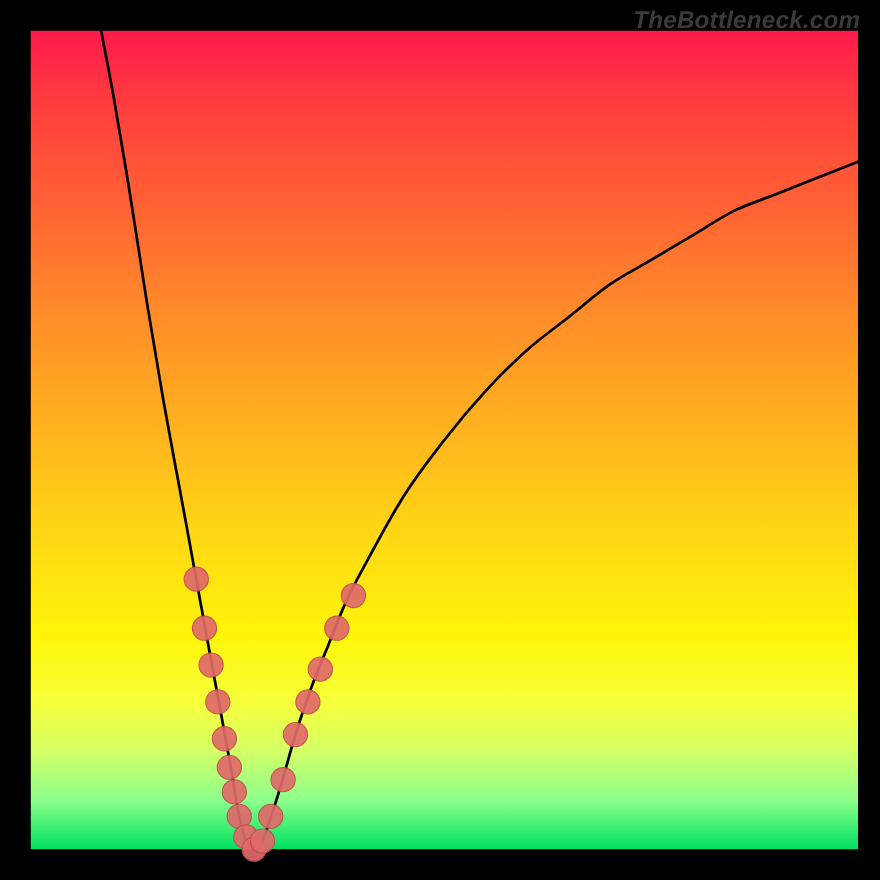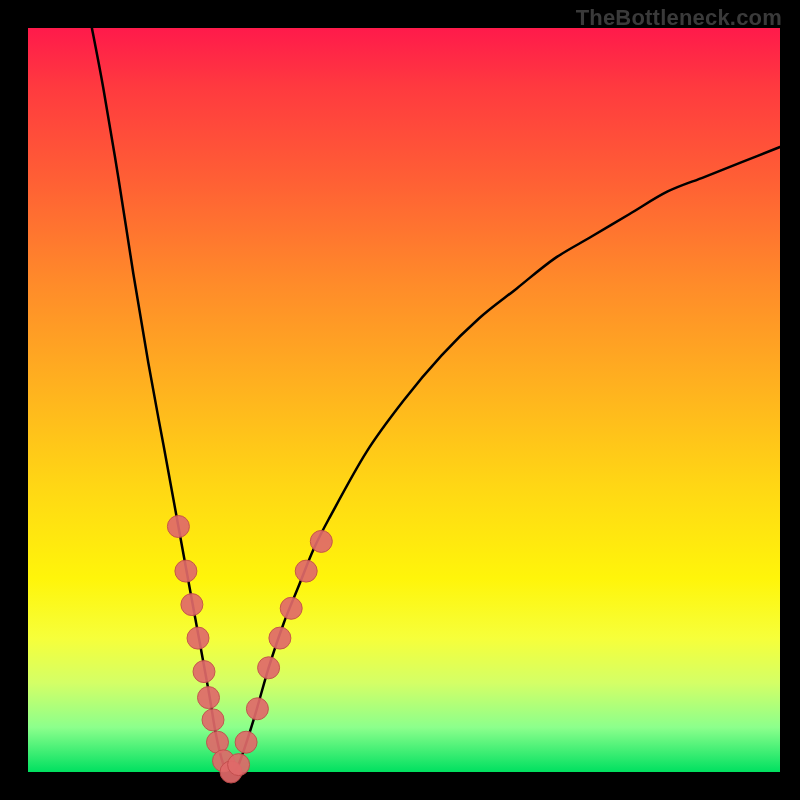--- a/index.html
+++ b/index.html
@@ -45,21 +45,21 @@
     left: 0;
     top: 0;
     pointer-events: none;
   }
 </style>
 </head>
 <body>
 
 <div class="frame">
   <div class="plot" id="plot" style="left: 28px; top: 28px; width: 752px; height: 744px;"></div>
-  <div class="watermark" id="wm" style="right: 18px; top: 5px; font-size: 22px;">TheBottleneck.com</div>
+  <div class="watermark" id="wm" style="right: 18px; top: 5px; font-size: 22px; font-style: italic;">TheBottleneck.com</div>
   <svg class="curve" id="curveSvg" width="800" height="800">
       <path d="M 91.9 28.0 C 93.8 37.9, 98.8 62.7, 103.2 87.5 C 107.6 112.3, 113.2 145.8, 118.2 176.8 C 123.3 207.8, 128.3 242.5, 133.3 273.5 C 138.3 304.5, 143.3 334.3, 148.3 362.8 C 153.3 391.3, 158.3 417.4, 163.4 444.6 C 168.4 471.9, 173.4 499.2, 178.4 526.5 C 183.4 553.8, 188.4 581.0, 193.4 608.3 C 198.5 635.6, 204.7 669.1, 208.5 690.2 C 212.2 711.2, 213.5 722.4, 216.0 734.8 C 218.5 747.2, 221.0 758.4, 223.5 764.6 C 226.0 770.8, 228.5 772.0, 231.0 772.0 C 233.5 772.0, 234.8 773.2, 238.6 764.6 C 242.3 755.9, 248.6 736.0, 253.6 719.9 C 258.6 703.8, 263.6 684.0, 268.6 667.8 C 273.7 651.7, 278.7 636.8, 283.7 623.2 C 288.7 609.6, 293.7 598.4, 298.7 586.0 C 303.7 573.6, 308.7 560.0, 313.8 548.8 C 318.8 537.6, 320.0 535.2, 328.8 519.0 C 337.6 502.9, 353.9 471.9, 366.4 452.1 C 378.9 432.2, 391.5 416.1, 404.0 400.0 C 416.5 383.9, 429.1 369.0, 441.6 355.4 C 454.1 341.7, 466.7 329.3, 479.2 318.2 C 491.7 307.0, 504.3 298.3, 516.8 288.4 C 529.3 278.5, 541.9 267.3, 554.4 258.6 C 566.9 250.0, 579.5 243.8, 592.0 236.3 C 604.5 228.9, 617.1 221.4, 629.6 214.0 C 642.1 206.6, 654.7 197.9, 667.2 191.7 C 679.7 185.5, 692.3 181.8, 704.8 176.8 C 717.3 171.8, 729.9 166.9, 742.4 161.9 C 754.9 157.0, 773.7 149.5, 780.0 147.0" stroke="#000000" stroke-width="2.5" fill="none" stroke-linecap="round"></path>
     </svg>
   <svg class="dots" id="dotsSvg" width="800" height="800">
       <circle cx="178.4" cy="526.5" r="11" fill="#e06a6a" stroke="#c14b4b" stroke-width="1" opacity="0.92"></circle>
       <circle cx="185.9" cy="571.1" r="11" fill="#e06a6a" stroke="#c14b4b" stroke-width="1" opacity="0.92"></circle>
       <circle cx="191.9" cy="604.6" r="11" fill="#e06a6a" stroke="#c14b4b" stroke-width="1" opacity="0.92"></circle>
       <circle cx="198.0" cy="638.1" r="11" fill="#e06a6a" stroke="#c14b4b" stroke-width="1" opacity="0.92"></circle>
       <circle cx="204.0" cy="671.6" r="11" fill="#e06a6a" stroke="#c14b4b" stroke-width="1" opacity="0.92"></circle>
       <circle cx="208.5" cy="697.6" r="11" fill="#e06a6a" stroke="#c14b4b" stroke-width="1" opacity="0.92"></circle>

